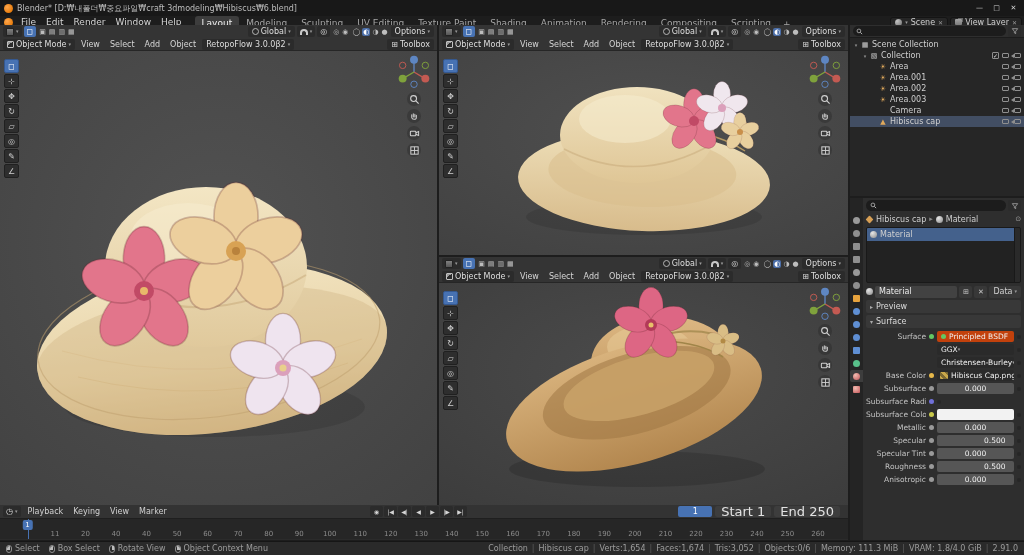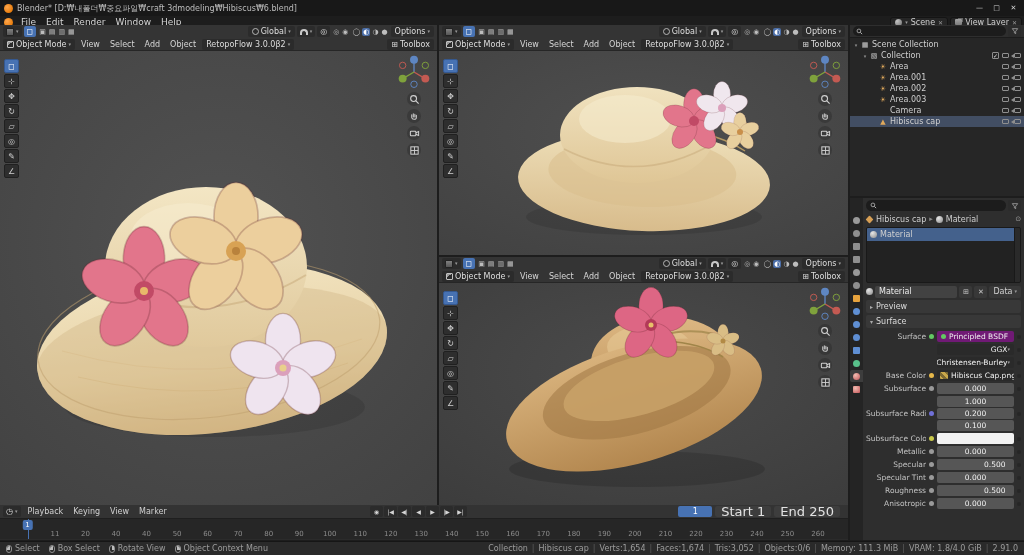--- a/index.html
+++ b/index.html
@@ -106,22 +106,22 @@
 .pdrop{height:12px;background:#383838;border-radius:2px;padding:0 4px;display:flex;align-items:center;gap:2px;flex:none}
 .psec{height:13px;background:#383838;border-radius:2px;display:flex;align-items:center;gap:3px;padding:0 4px;color:#dcdcdc;flex:none}
 .tri{font-size:6px;color:#ababab}
 .srows{display:flex;flex-direction:column;gap:2px;margin-top:1px}
 .srow{display:flex;align-items:center;gap:3px;min-height:11px}
 .slabel{width:60px;text-align:right;font-size:7.5px;color:#c3c3c3;white-space:nowrap;overflow:hidden;flex:none}
 .socket{width:5px;height:5px;border-radius:50%;flex:none}
 .swidget{flex:1;position:relative;height:11px;background:#565656;border-radius:2px;overflow:hidden;display:flex;align-items:center;justify-content:center;font-size:7.5px;color:#f2f2f2}
 .swidget>span{position:relative;white-space:nowrap}
 .fill{position:absolute;left:0;top:0;bottom:0;background:#4772b3}
-.w-select{background:#2a2a2a;justify-content:flex-end;padding:0 4px}
-.w-node{background:#701a75;justify-content:flex-start;gap:3px;padding:0 4px}
+.w-select{background:#2a2a2a;justify-content:flex-start;padding:0 4px}
+.w-node{background:#c2410c;justify-content:flex-start;gap:3px;padding:0 4px}
 .node-dot{width:5px;height:5px;border-radius:50%;background:#63c763;flex:none}
 .w-file{background:#2a2a2a;justify-content:flex-start;gap:3px;padding:0 3px}
 .img-ic{width:8px;height:7px;flex:none;background:
   linear-gradient(45deg,#caa84a 25%,#7d6a33 25% 50%,#caa84a 50% 75%,#7d6a33 75%);border-radius:1px}
 .w-color{background:#ececec}
 .vstack{flex:1;display:flex;flex-direction:column;gap:1px}
 .vstack .swidget{flex:none}
 .adot{width:4px;height:4px;border-radius:50%;background:#262626;flex:none}
 
 .timeline{position:absolute;left:0;top:505px;width:848px;height:35px;background:#2b2b2b}
@@ -214,20 +214,33 @@
   <div class="topbar">
     <span class="blender-menu">
         <span class="blogo"></span>
       </span>
     <span class="menus">
         <span class="menu-item">File</span>
         <span class="menu-item">Edit</span>
         <span class="menu-item">Render</span>
         <span class="menu-item">Window</span>
         <span class="menu-item">Help</span>
+      </span>
+    <span class="workspaces">
+        <span class="ws-tab active">Layout</span>
+        <span class="ws-tab">Modeling</span>
+        <span class="ws-tab">Sculpting</span>
+        <span class="ws-tab">UV Editing</span>
+        <span class="ws-tab">Texture Paint</span>
+        <span class="ws-tab">Shading</span>
+        <span class="ws-tab">Animation</span>
+        <span class="ws-tab">Rendering</span>
+        <span class="ws-tab">Compositing</span>
+        <span class="ws-tab">Scripting</span>
+        <span class="ws-add">+</span>
       </span>
     <span class="tb-right">
       <span class="tb-select">
         <span class="ic-scene"></span>
         <span class="chev">▾</span>
         <span>Scene</span>
         <span class="xsm">✕</span>
       </span>
       <span class="tb-select">
         <span class="ic-vlayer"></span>
@@ -882,31 +895,20 @@
               <span class="socket" style="background: rgb(154, 154, 154);"></span>
               <button class="swidget">
                 <span class="fill" style="width: 0%;"></span>
                 <span>0.000</span>
               </button>
               <span class="adot"></span>
             </div>
             <div class="srow">
               <span class="slabel">Subsurface Radius</span>
               <span class="socket" style="background: rgb(112, 112, 216);"></span>
-              <span class="vstack">
-                <button class="swidget">
-                  <span>1.000</span>
-                </button>
-                <button class="swidget">
-                  <span>0.200</span>
-                </button>
-                <button class="swidget">
-                  <span>0.100</span>
-                </button>
-              </span>
               <span class="adot"></span>
             </div>
             <div class="srow">
               <span class="slabel">Subsurface Color</span>
               <span class="socket" style="background: rgb(201, 201, 74);"></span>
               <button class="swidget w-color" style="background: rgb(242, 242, 242);"></button>
               <span class="adot"></span>
             </div>
             <div class="srow">
               <span class="slabel">Metallic</span>

